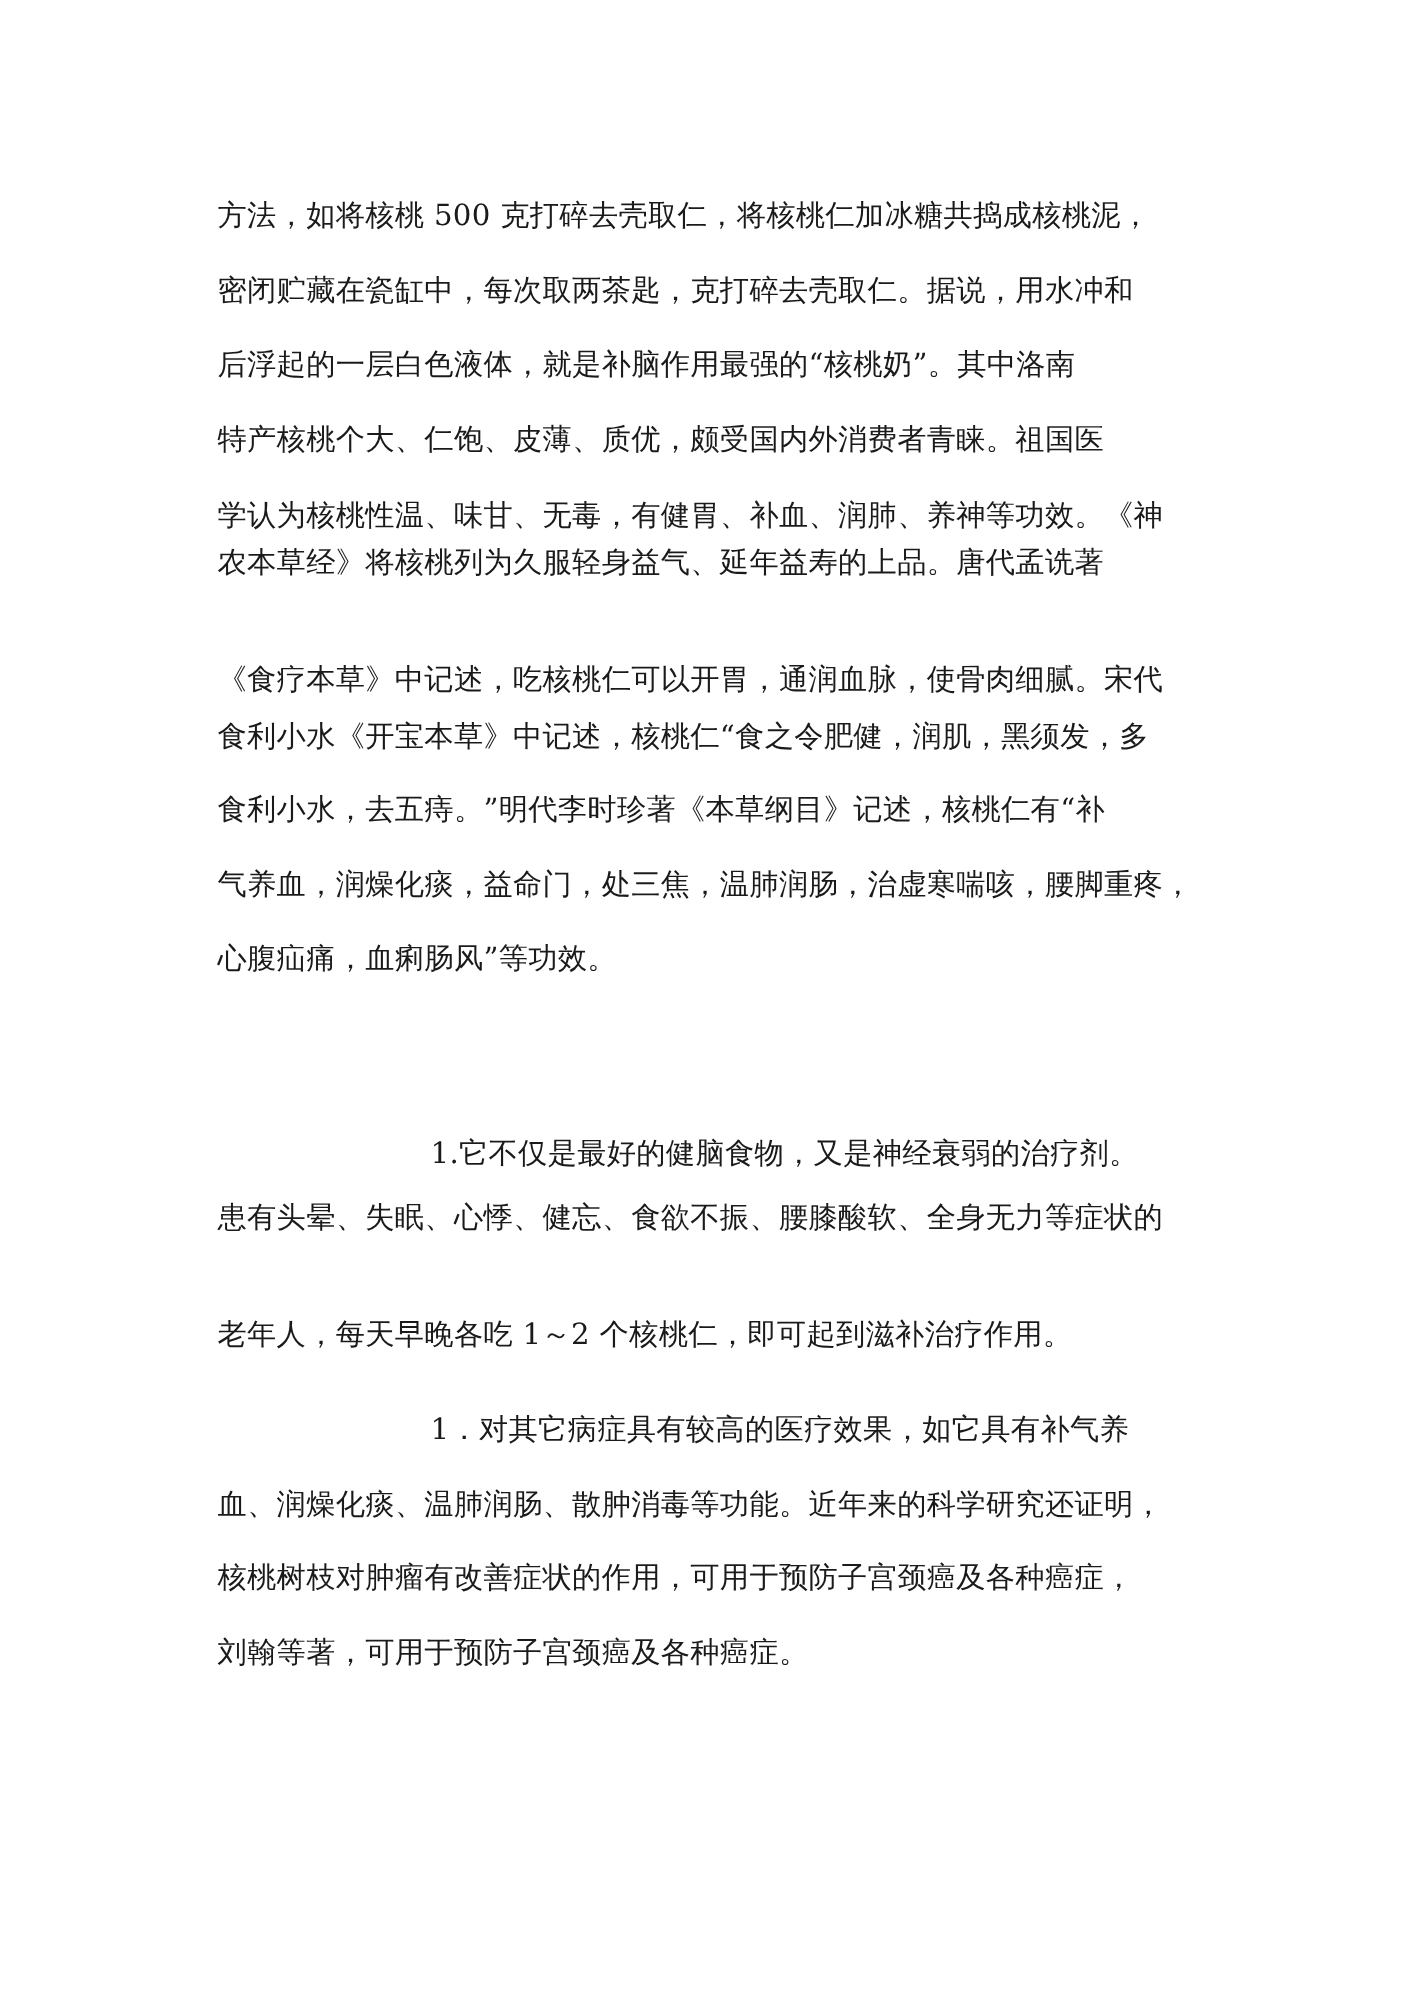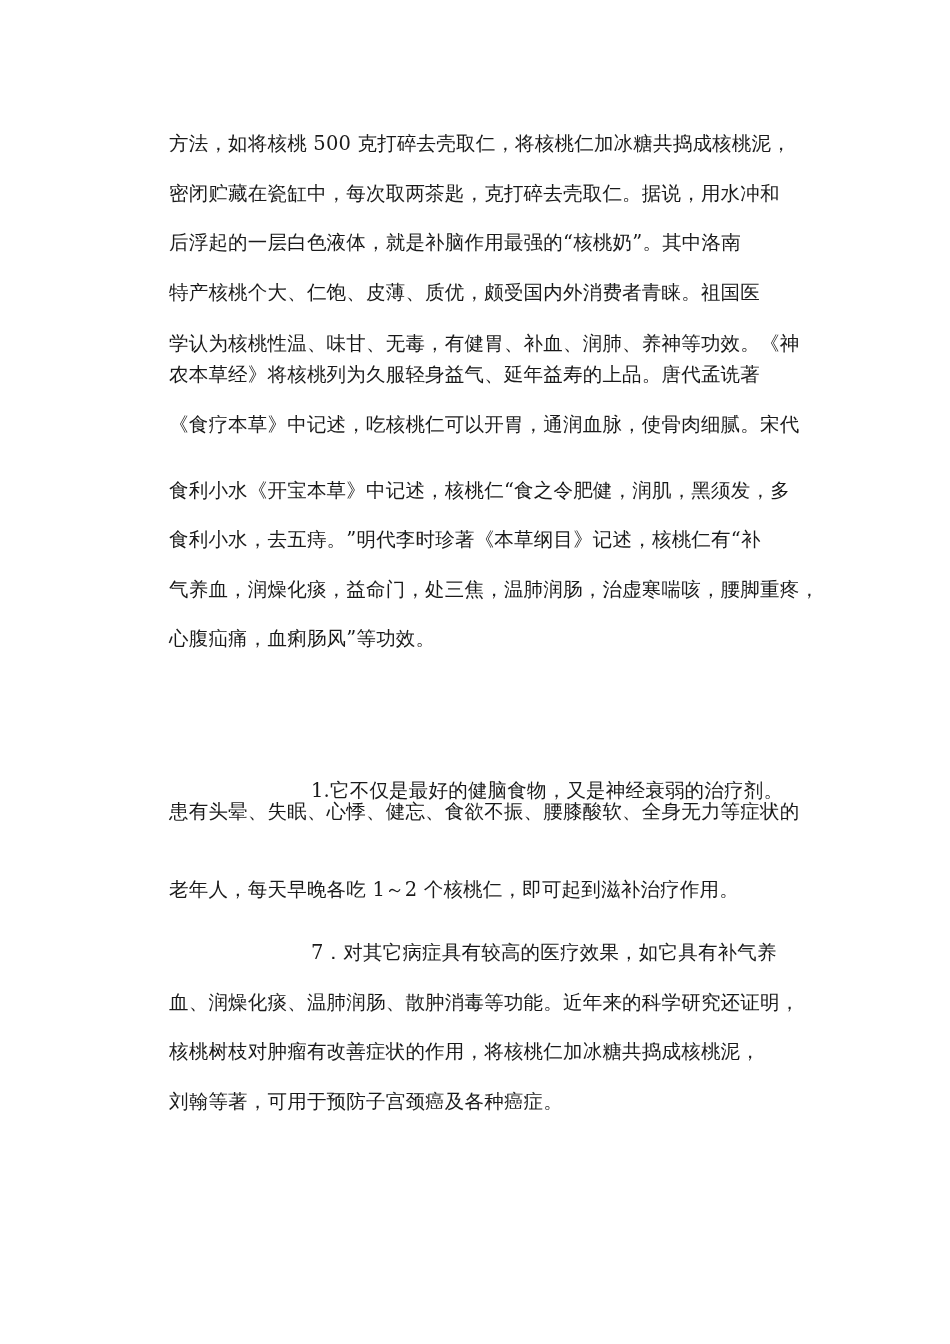--- a/index.html
+++ b/index.html
@@ -24,51 +24,50 @@
     }
     .line {
       position: absolute;
       left: 145px;
       width: 660px;
       height: 26px;
       font-size: 19.5px;
       line-height: 26px;
       white-space: nowrap;
       letter-spacing: 0.2px;
-      margin-left: 24px;
     }
     .indent {
       left: 287px;
     }
   </style>
 </head>
 <body>
 
 <div class="page">
 
   <div>
     <div class="line" style="top:131px">方法，如将核桃 500 克打碎去壳取仁，将核桃仁加冰糖共捣成核桃泥，</div>
     <div class="line" style="top:181px">密闭贮藏在瓷缸中，每次取两茶匙，克打碎去壳取仁。据说，用水冲和</div>
     <div class="line" style="top:230px">后浮起的一层白色液体，就是补脑作用最强的“核桃奶”。其中洛南</div>
     <div class="line" style="top:280px">特产核桃个大、仁饱、皮薄、质优，颇受国内外消费者青睐。祖国医</div>
     <div class="line" style="top:331px">学认为核桃性温、味甘、无毒，有健胃、补血、润肺、养神等功效。《神</div>
     <div class="line" style="top:362px">农本草经》将核桃列为久服轻身益气、延年益寿的上品。唐代孟诜著</div>
-    <div class="line" style="top:412px">《食疗本草》中记述，吃核桃仁可以开胃，通润血脉，使骨肉细腻。宋代</div>
+    <div class="line" style="top:440px">《食疗本草》中记述，吃核桃仁可以开胃，通润血脉，使骨肉细腻。宋代</div>
     <div class="line" style="top:478px">食利小水《开宝本草》中记述，核桃仁“食之令肥健，润肌，黑须发，多</div>
     <div class="line" style="top:527px">食利小水，去五痔。”明代李时珍著《本草纲目》记述，核桃仁有“补</div>
     <div class="line" style="top:577px">气养血，润燥化痰，益命门，处三焦，温肺润肠，治虚寒喘咳，腰脚重疼，</div>
     <div class="line" style="top:626px">心腹疝痛，血痢肠风”等功效。</div>
   </div>
 
   <div>
-    <div class="line indent" style="top:778px">1.它不仅是最好的健脑食物，又是神经衰弱的治疗剂。</div>
+    <div class="line indent" style="top:756px">1.它不仅是最好的健脑食物，又是神经衰弱的治疗剂。</div>
     <div class="line" style="top:799px">患有头晕、失眠、心悸、健忘、食欲不振、腰膝酸软、全身无力等症状的</div>
     <div class="line" style="top:877px">老年人，每天早晚各吃 1～2 个核桃仁，即可起到滋补治疗作用。</div>
   </div>
 
   <div>
-    <div class="line indent" style="top:940px">7．对其它病症具有较高的医疗效果，如它具有补气养</div>
+    <div class="line indent" style="top:940px">1．对其它病症具有较高的医疗效果，如它具有补气养</div>
     <div class="line" style="top:990px">血、润燥化痰、温肺润肠、散肿消毒等功能。近年来的科学研究还证明，</div>
-    <div class="line" style="top:1039px">核桃树枝对肿瘤有改善症状的作用，将核桃仁加冰糖共捣成核桃泥，</div>
+    <div class="line" style="top:1039px">核桃树枝对肿瘤有改善症状的作用，可用于预防子宫颈癌及各种癌症，</div>
     <div class="line" style="top:1089px">刘翰等著，可用于预防子宫颈癌及各种癌症。</div>
   </div>
 
 </div>
 
 </body></html>

